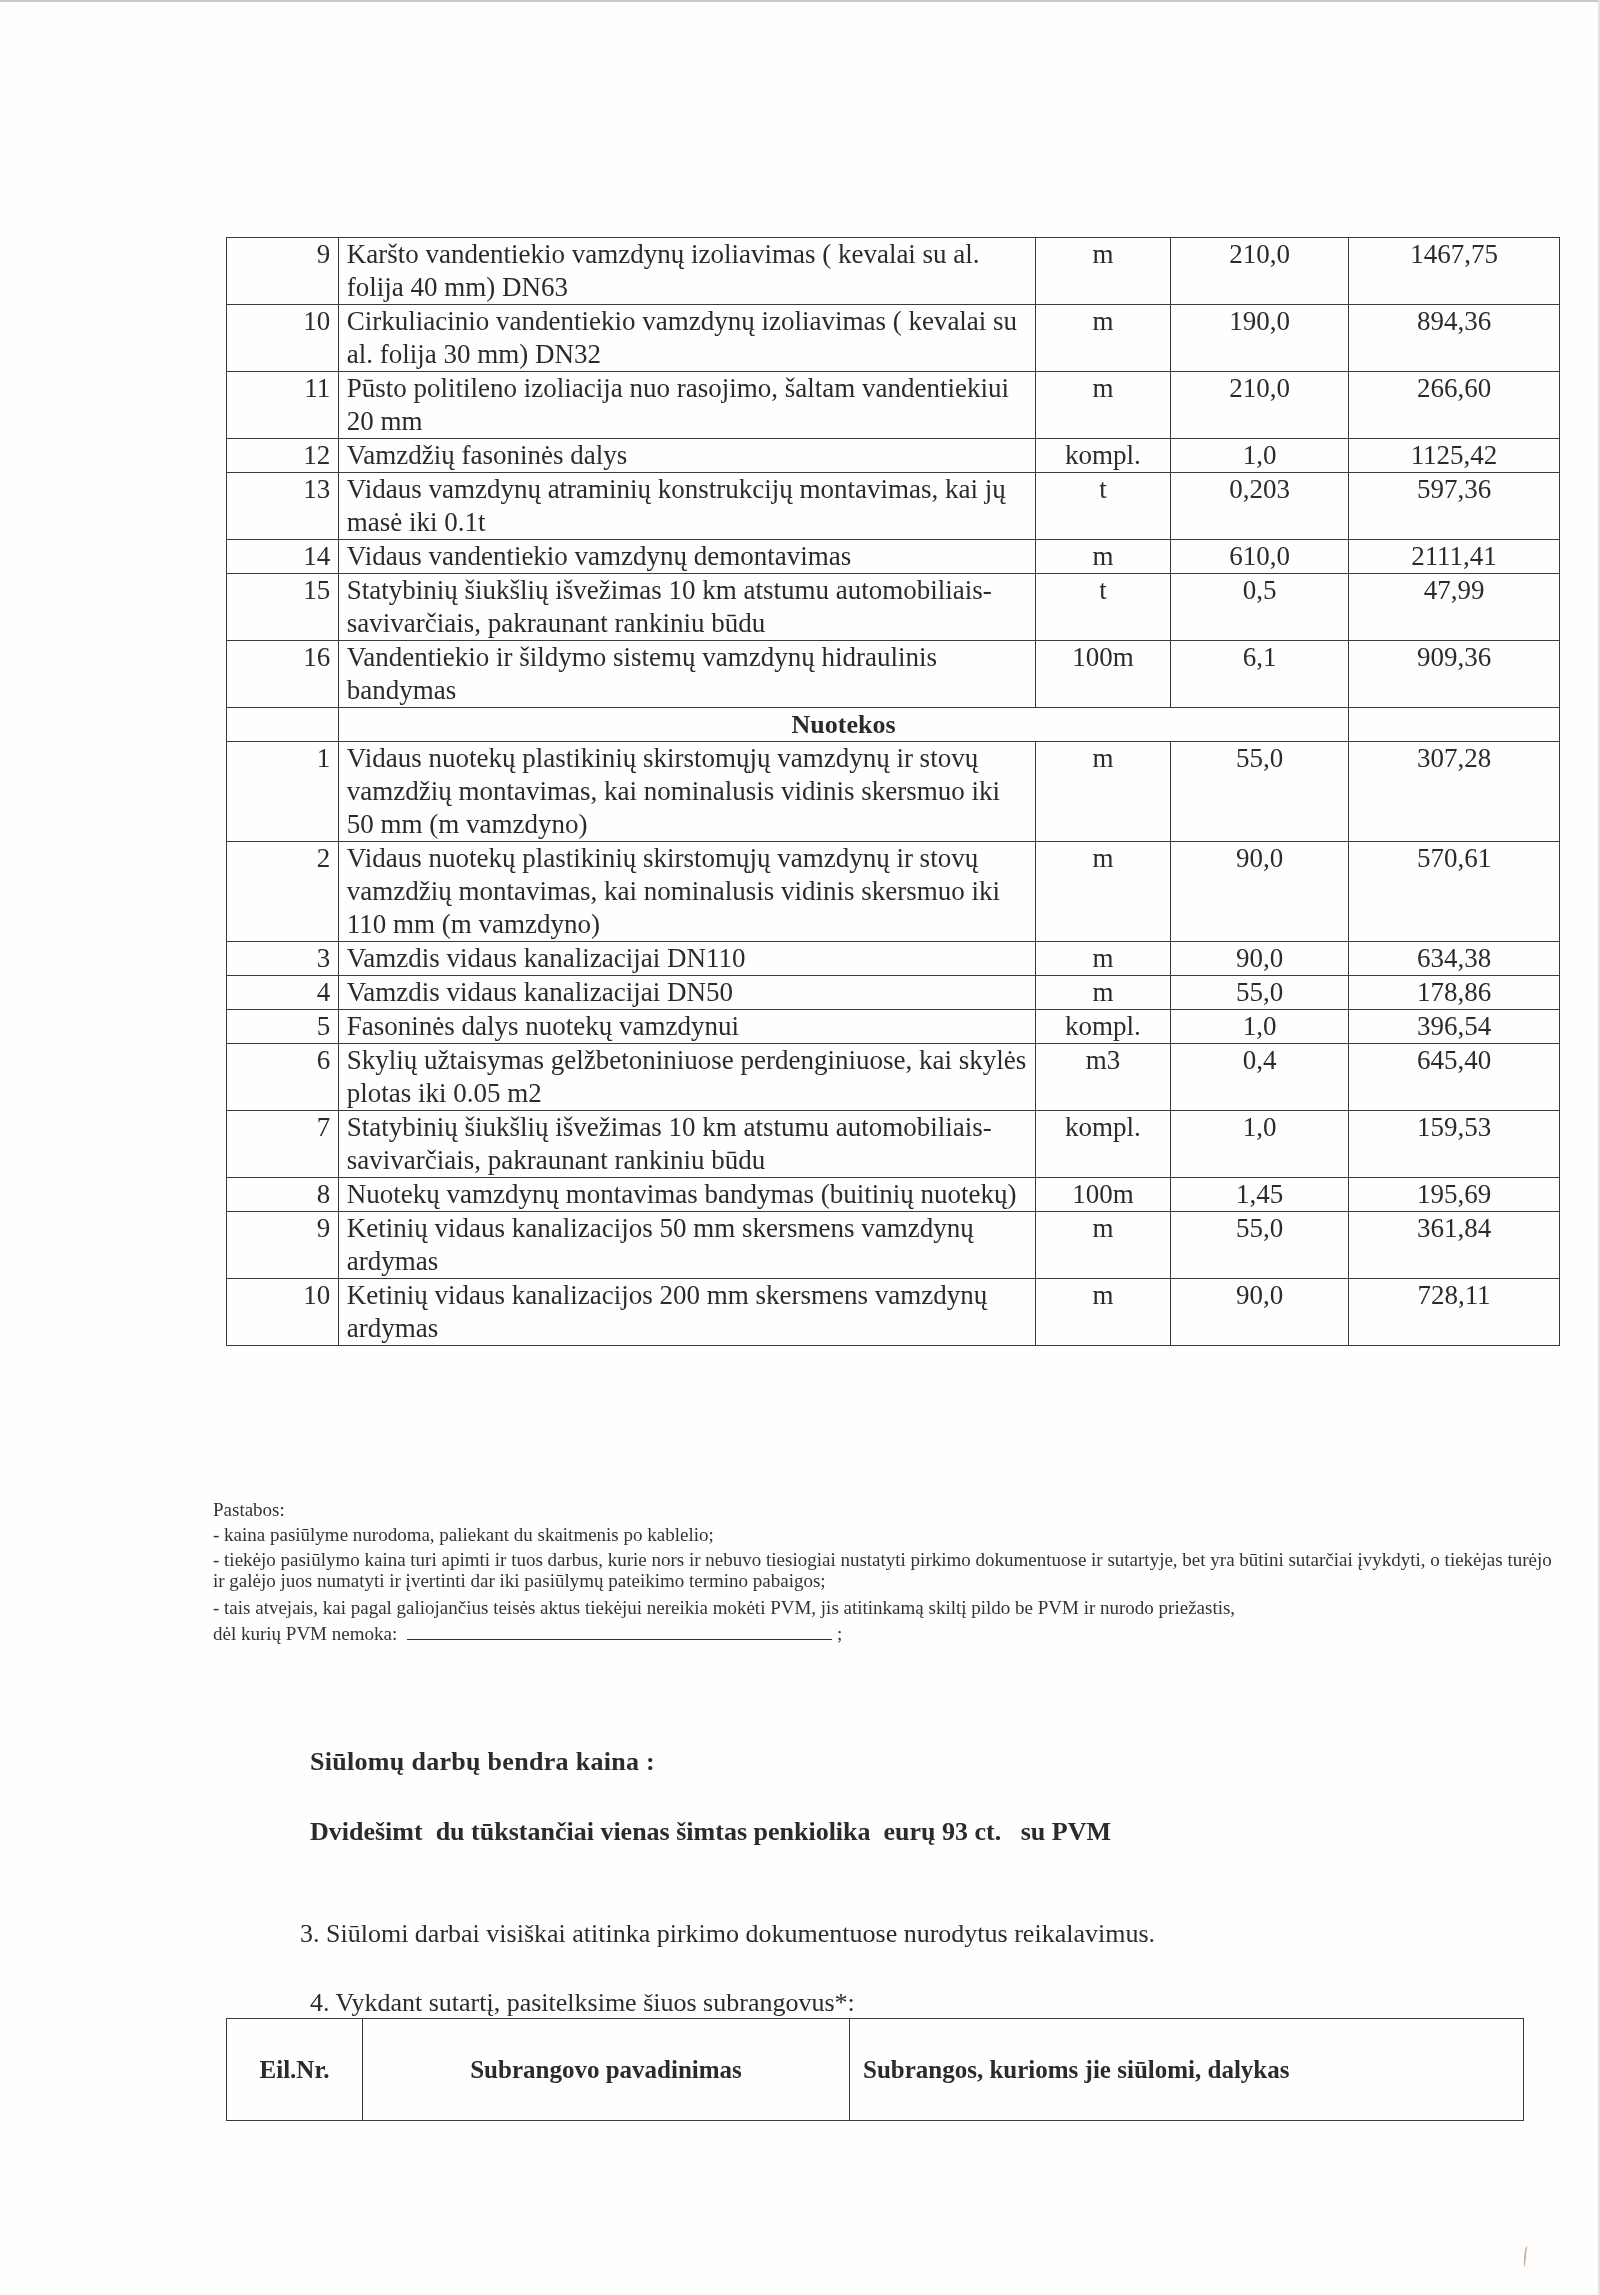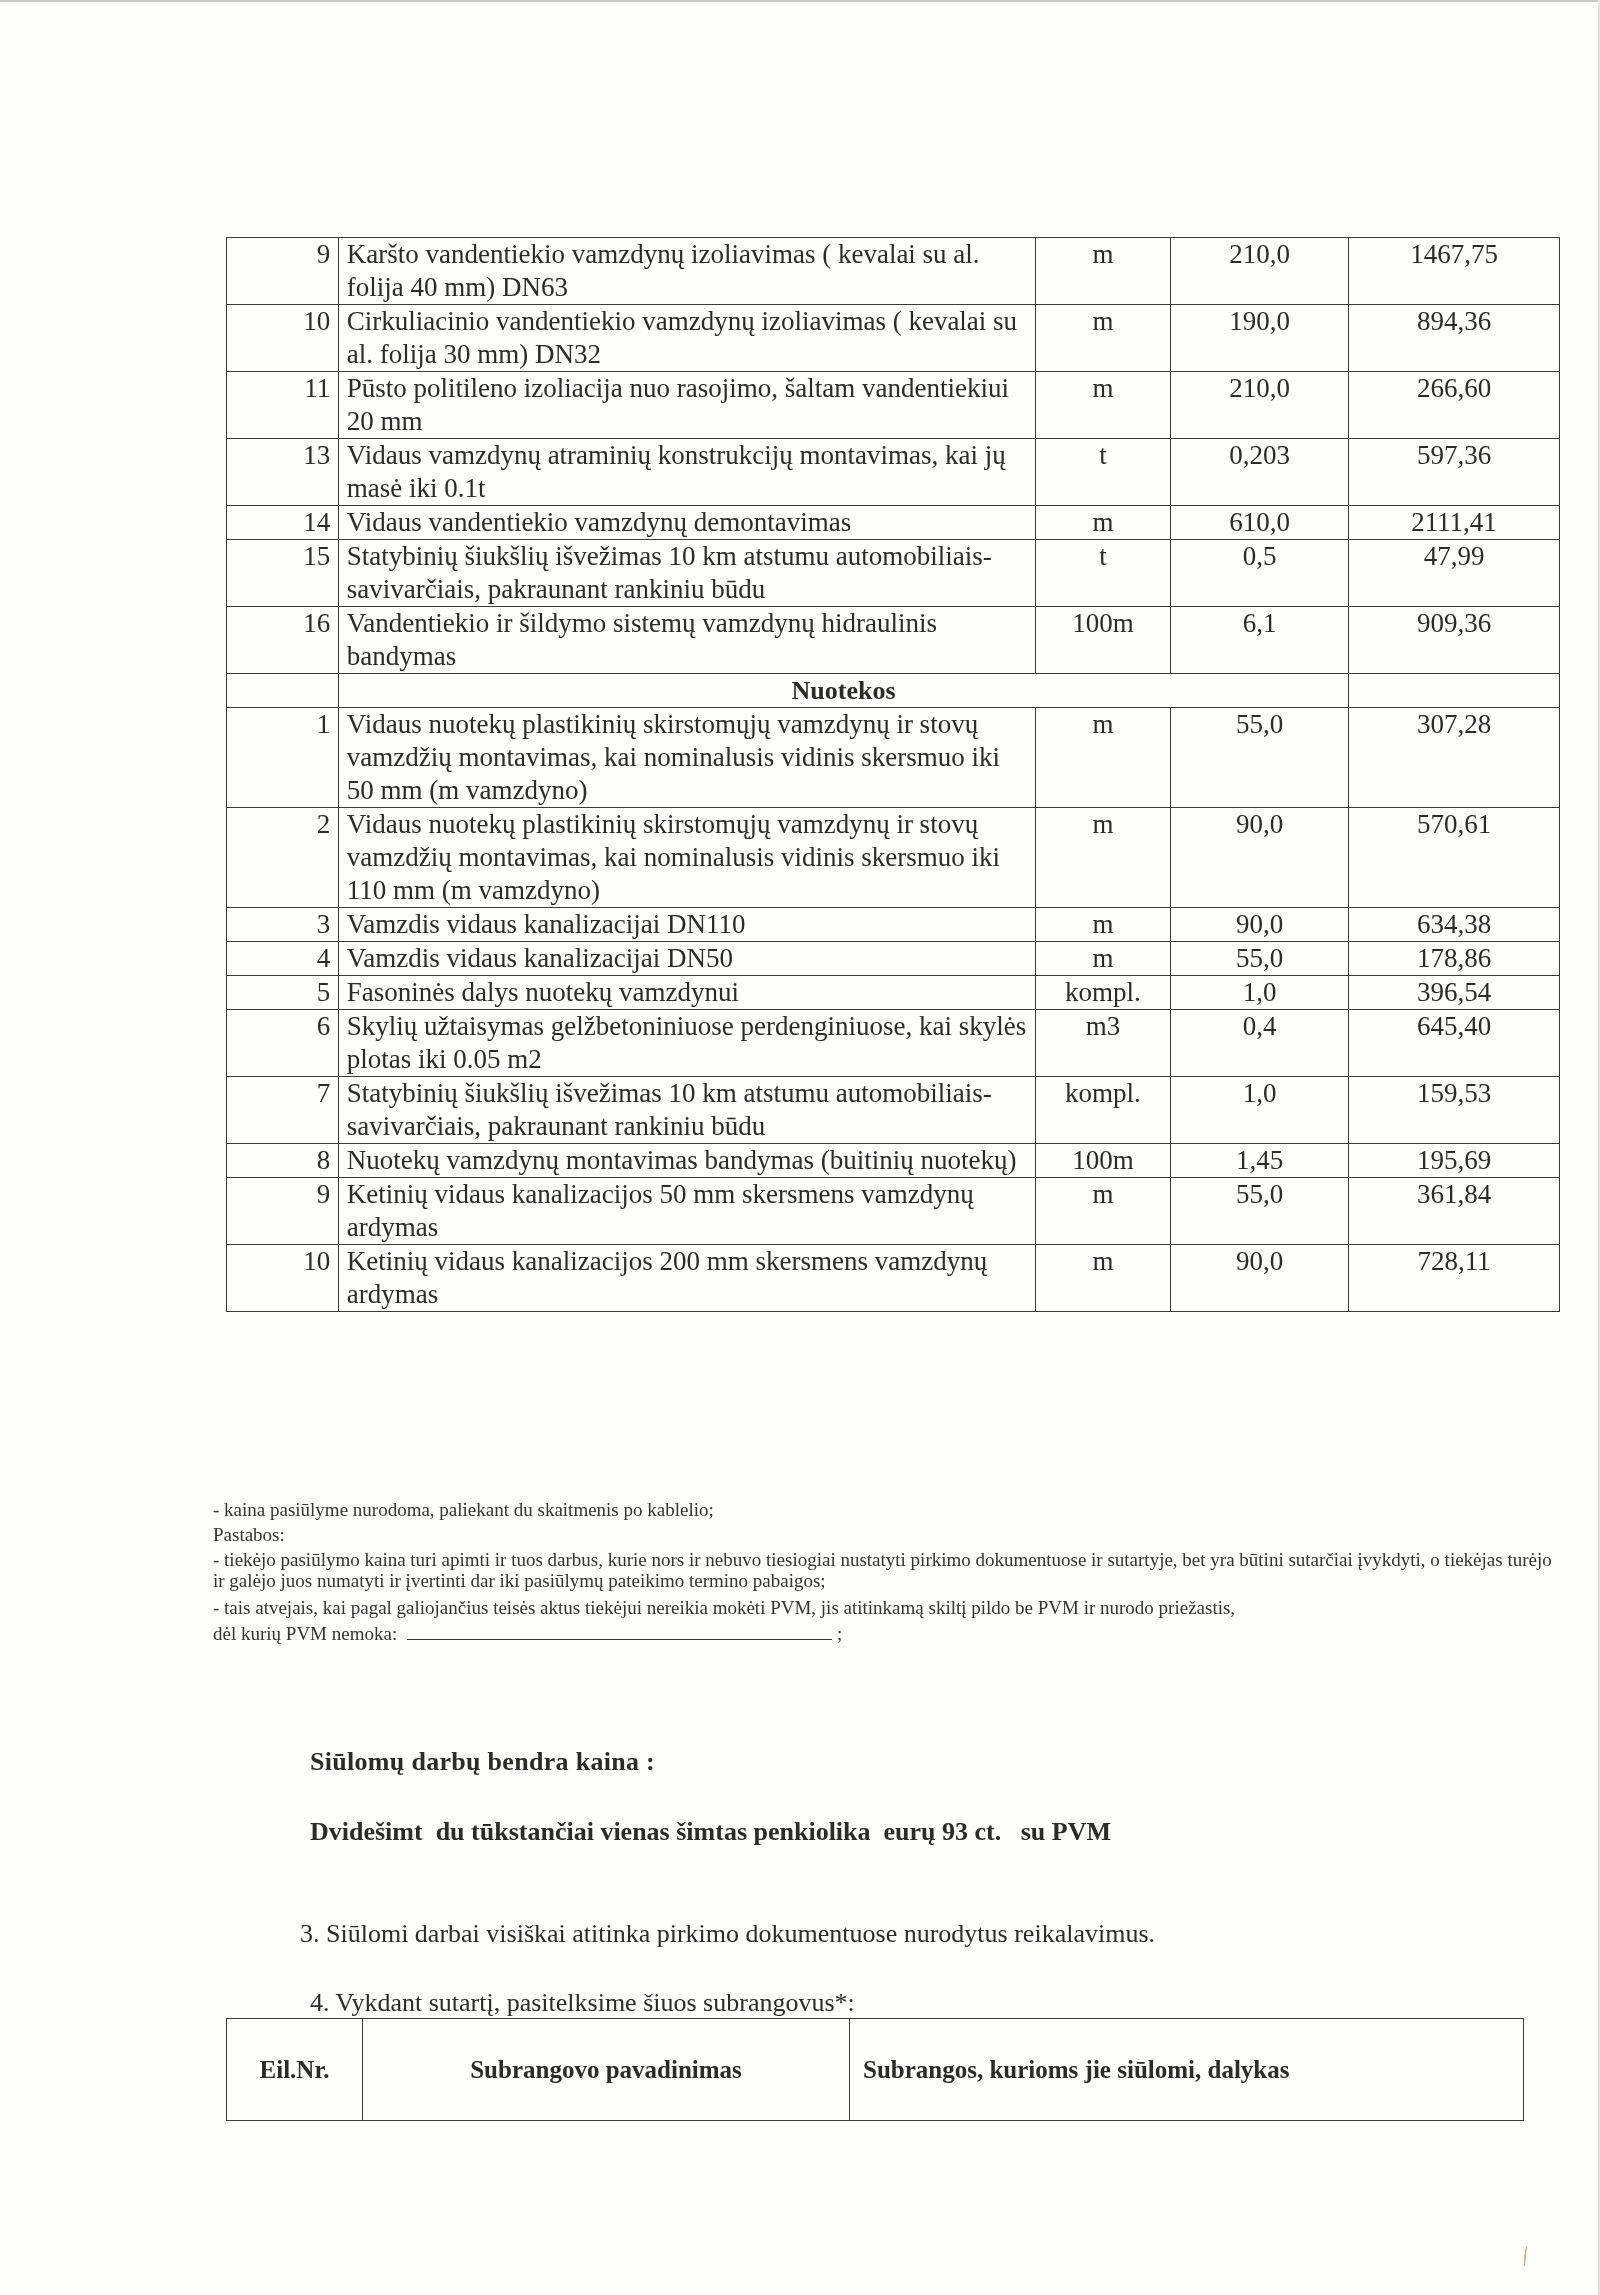--- a/index.html
+++ b/index.html
@@ -108,20 +108,27 @@
       <td class="price">894,36</td>
     </tr>
     <tr>
       <td class="no">11</td>
       <td class="desc">Pūsto politileno izoliacija nuo rasojimo, šaltam vandentiekiui 20 mm</td>
       <td class="unit">m</td>
       <td class="qty">210,0</td>
       <td class="price">266,60</td>
     </tr>
     <tr>
+      <td class="no">12</td>
+      <td class="desc">Vamzdžių fasoninės dalys</td>
+      <td class="unit">kompl.</td>
+      <td class="qty">1,0</td>
+      <td class="price">1125,42</td>
+    </tr>
+    <tr>
       <td class="no">13</td>
       <td class="desc">Vidaus vamzdynų atraminių konstrukcijų montavimas, kai jų masė iki 0.1t</td>
       <td class="unit">t</td>
       <td class="qty">0,203</td>
       <td class="price">597,36</td>
     </tr>
     <tr>
       <td class="no">14</td>
       <td class="desc">Vidaus vandentiekio vamzdynų demontavimas</td>
       <td class="unit">m</td>
@@ -217,22 +224,22 @@
       <td class="desc">Ketinių vidaus kanalizacijos 200 mm skersmens vamzdynų ardymas</td>
       <td class="unit">m</td>
       <td class="qty">90,0</td>
       <td class="price">728,11</td>
     </tr>
 
   </tbody>
 </table>
 
 <div class="notes">
+  <p>Pastabos:</p>
   <p>- kaina pasiūlyme nurodoma, paliekant du skaitmenis po kablelio;</p>
-  <p>Pastabos:</p>
   <p>- tiekėjo pasiūlymo kaina turi apimti ir tuos darbus, kurie nors ir nebuvo tiesiogiai nustatyti pirkimo dokumentuose ir sutartyje, bet yra būtini sutarčiai įvykdyti, o tiekėjas turėjo ir galėjo juos numatyti ir įvertinti dar iki pasiūlymų pateikimo termino pabaigos;</p>
   <p class="gap">- tais atvejais, kai pagal galiojančius teisės aktus tiekėjui nereikia mokėti PVM, jis atitinkamą skiltį pildo be PVM ir nurodo priežastis,</p>
   <p>
     <span>dėl kurių PVM nemoka:</span>
     <span class="blank-line"></span>
     <span>;</span>
   </p>
 </div>
 
 <div class="summary-title">Siūlomų darbų bendra kaina :</div>

